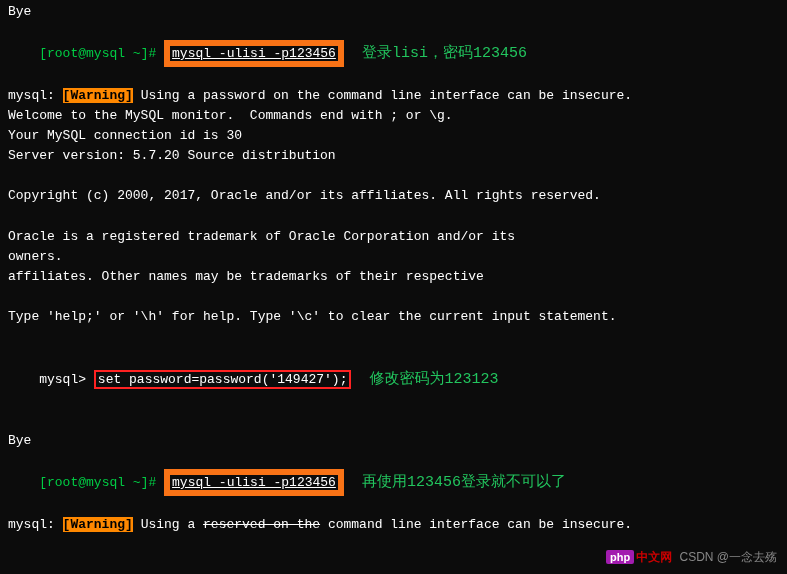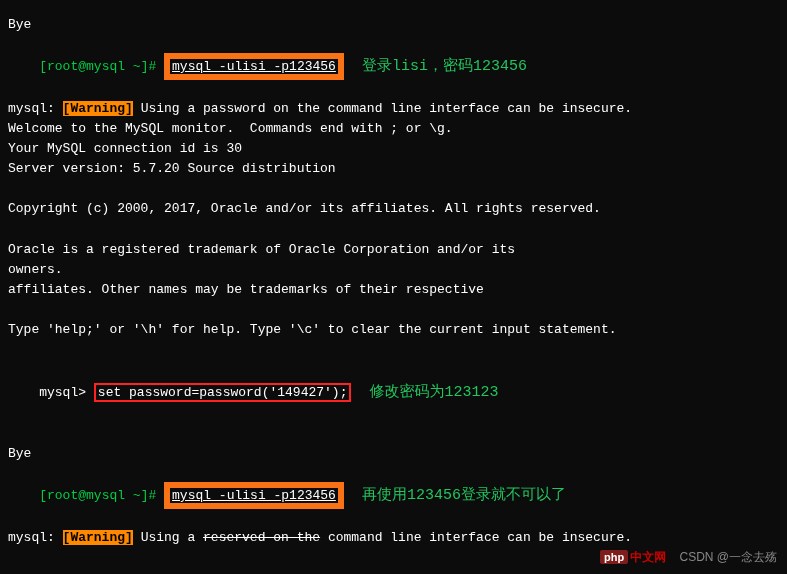--- a/index.html
+++ b/index.html
@@ -10,21 +10,21 @@
       font-family: 'Courier New', Courier, monospace;
       font-size: 13px;
       color: #c8c8c8;
       overflow: hidden;
       position: relative;
     }
     .terminal {
       width: 100%;
       height: 100%;
       background-color: #0c0c0c;
-      padding: 15px 8px;
+      padding: 2px 8px;
       overflow: hidden;
       position: relative;
     }
     .line {
       line-height: 1.55;
       white-space: pre;
     }
     .white { color: #ffffff; }
     .annotation {
       color: #22c55e;
@@ -48,21 +48,21 @@
     .watermark {
       position: absolute;
       bottom: 8px;
       right: 10px;
       color: #888888;
       font-size: 12px;
       font-family: Arial, sans-serif;
     }
     .php-badge {
       display: inline-block;
-      background-color: #7f1d1d;
+      background-color: #a21caf;
       color: #fff;
       font-size: 11px;
       font-weight: bold;
       padding: 1px 4px;
       border-radius: 2px;
       font-family: Arial, sans-serif;
       margin-right: 2px;
     }
     .php-cn {
       color: #cc0000;
@@ -112,16 +112,16 @@
   </div>
 
   <div class="line"><span class="white">mysql: </span><span style="background-color:#ff8800;color:#000;font-weight:bold;">[Warning]</span><span class="white"> Using a </span><span style="text-decoration:line-through;color:#ffffff;">reserved on the</span><span class="white"> command line interface can be insecure.</span></div>
 
   <div class="line">
     
   </div>
 
   <div class="watermark">
     <span class="php-badge">php</span><span class="php-cn">中文网</span>
-    <span style="color:#888;font-family:Arial,sans-serif;font-size:12px;margin-left:10px;">CSDN @一念去殇</span>
+    <span style="color:#888;font-family:Arial,sans-serif;font-size:12px;margin-left:4px;">CSDN @一念去殇</span>
   </div>
 
 </div>
 
 </body></html>

